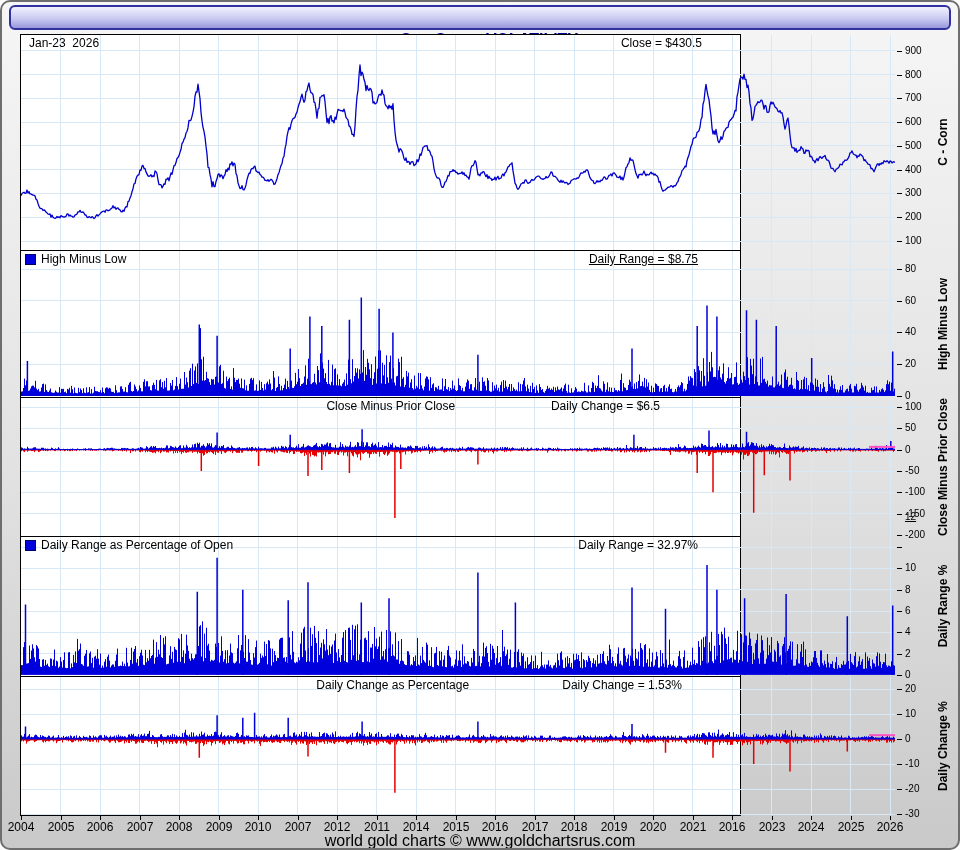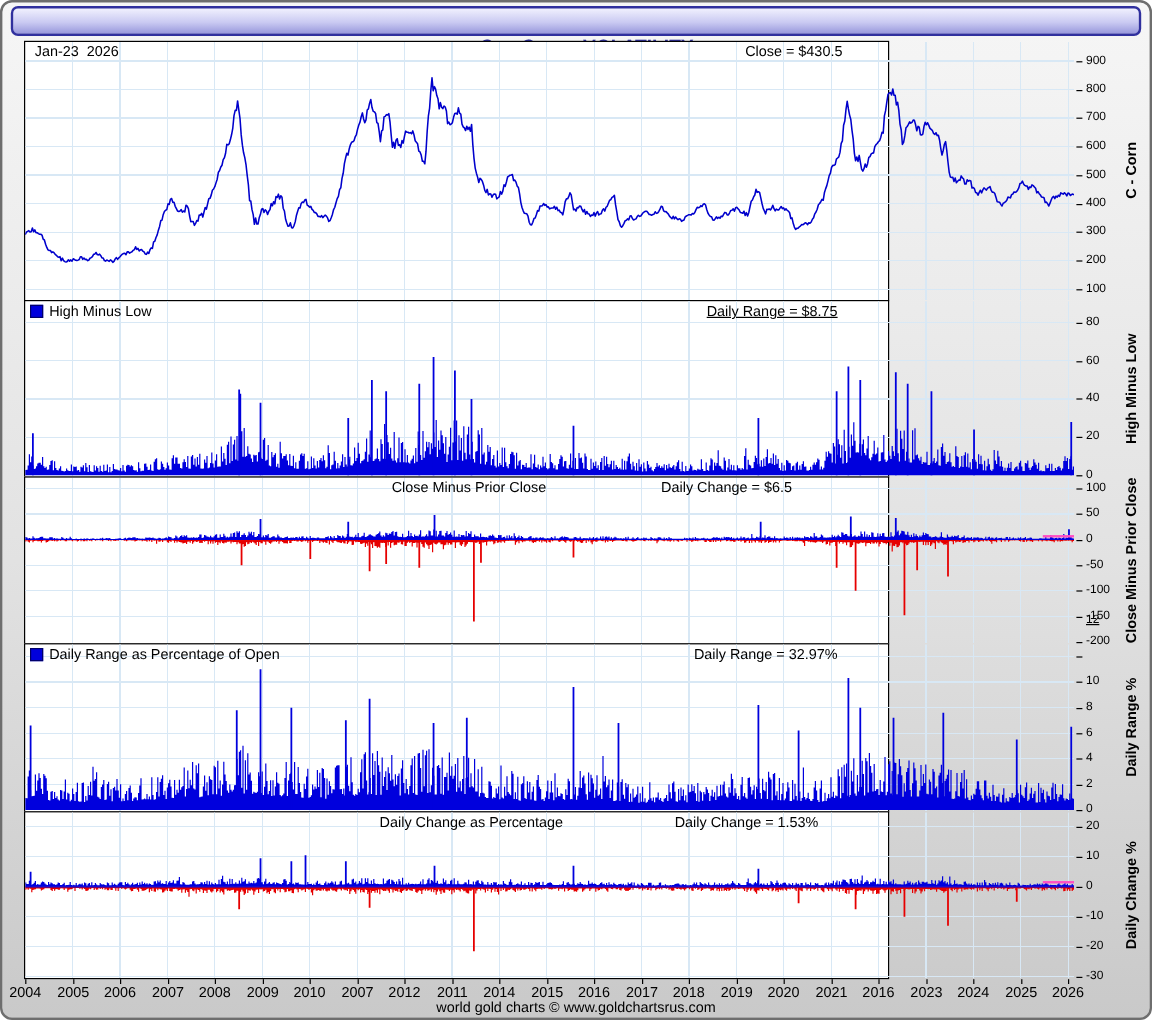--- a/index.html
+++ b/index.html
@@ -19,21 +19,21 @@
   .tc{left:50%;transform:translateX(-42%);}
   .legend{position:absolute;top:3px;left:4px;display:flex;align-items:center;gap:5px;font-size:12px;
           color:#000;white-space:pre;line-height:11px;}
   .sw{width:9px;height:9px;background:#0000dd;border:1px solid #00006a;display:inline-block;}
   .ylab{position:absolute;left:941px;transform:translate(-50%,-50%) rotate(-90deg);
         font-weight:bold;font-size:12px;white-space:nowrap;color:#000;}
   .ytick{position:absolute;left:903px;font-size:10px;color:#000;line-height:13px;}
   .ydash{position:absolute;left:895px;width:5px;height:1px;background:#000;}
   .xlab{position:absolute;width:46px;text-align:center;font-size:12px;color:#000;}
   .xtick{position:absolute;width:1px;height:4px;background:#000;}
-  .footer{position:absolute;left:0;right:0;top:830px;text-align:center;font-size:12px;color:#000;}
+  .footer{position:absolute;left:0;right:0;top:830px;text-align:center;font-size:16px;color:#000;}
 </style>
 </head>
 <body>
 
 <div class="frame">
   <div class="titlebar">
     <span>C  -  Corn - VOLATILITY</span>
   </div>
 
   <div class="panel" id="pan0" style="top:32px;height:217px;">

